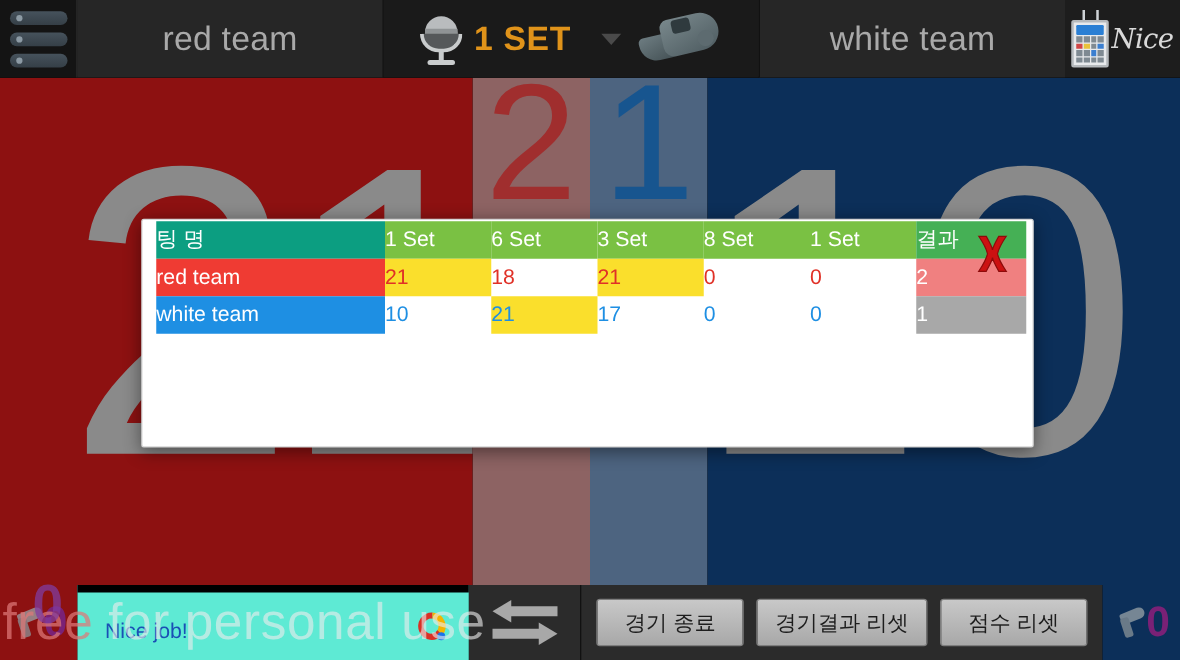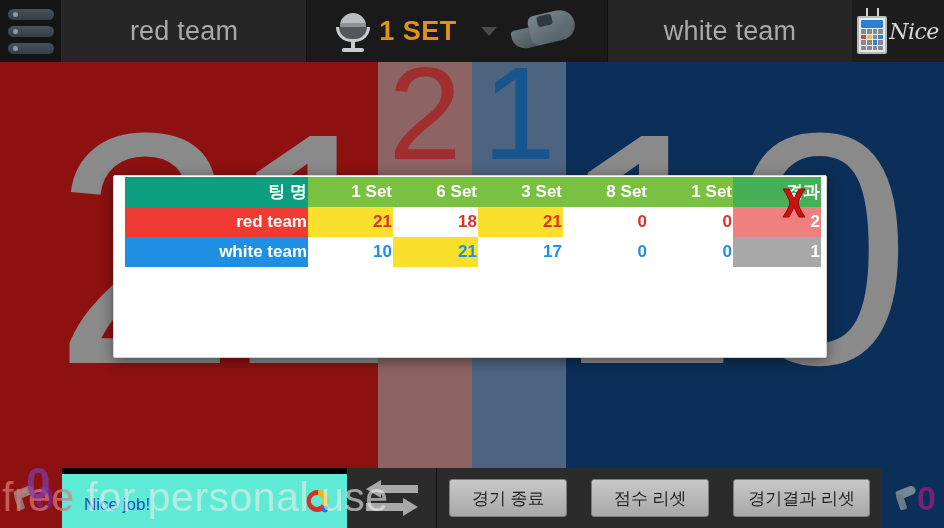--- a/index.html
+++ b/index.html
@@ -156,21 +156,21 @@
   .dialog-title {
     height: 48px; line-height: 48px; text-align: center;
     color: #8a8a8a; font-size: 21px;
   }
   .close-x {
     position: absolute; right: 15px; top: 10px; width: 34px; height: 34px;
     cursor: pointer;
   }
   .tbl { width: 694px; margin: 0 10px; border-collapse: collapse; table-layout: fixed; }
   .tbl th, .tbl td {
-    height: 30px; text-align: right; font-size: 17px; font-weight: bold;
+    height: 30px; text-align: left; font-size: 17px; font-weight: normal;
     border: 1px solid rgba(255,255,255,0); padding: 0;
   }
   .tbl th { color: #fff; background: #7ac143; }
   .tbl th.c-team { background: #0c9e81; }
   .tbl th.c-res  { background: #45b055; }
   .tbl td.team-cell { color: #fff; font-size: 17px; }
   .tbl tr.r-red   td.team-cell { background: #ef3b33; }
   .tbl tr.r-white td.team-cell { background: #1e8fe3; }
   .tbl tr.r-red   td.score { color: #e03127; }
   .tbl tr.r-white td.score { color: #1e8fe3; }
@@ -220,21 +220,21 @@
     justify-content: center; border-right: 1px solid #111;
   }
   .swap-icon { width: 52px; height: 34px; position: relative; }
   .swap-icon .bar { position: absolute; height: 8px; background: #a8a8a8; }
   .swap-icon .head {
     position: absolute; width: 0; height: 0; top: -5px;
     border-top: 9px solid transparent; border-bottom: 9px solid transparent;
   }
   .actions {
     flex: 0 0 auto; background: #2b2b2b; display: flex; align-items: center;
-    gap: 24px; padding: 0 12px;
+    gap: 10px; padding: 0 12px;
   }
   .act-btn {
     height: 38px; min-width: 118px; padding: 0 14px;
     background: linear-gradient(#c8c8c8,#a8a8a8);
     border: 1px solid #7d7d7d; border-radius: 3px;
     color: #1d1d1d; font-size: 17px; display: flex;
     align-items: center; justify-content: center; white-space: nowrap;
   }
 
   
@@ -410,22 +410,22 @@
       <div class="swap-icon">
         <div class="bar" style="left:14px; top:4px; width:38px;"></div>
         <div class="head" style="left:0px; top:-1px; border-right:15px solid #a8a8a8;"></div>
         <div class="bar" style="left:0px; top:22px; width:38px;"></div>
         <div class="head" style="left:37px; top:17px; border-left:15px solid #a8a8a8;"></div>
       </div>
     </div>
 
     <div class="actions">
       <div class="act-btn">경기 종료</div>
+      <div class="act-btn">경기결과 리셋</div>
       <div class="act-btn">점수 리셋</div>
-      <div class="act-btn">경기결과 리셋</div>
     </div>
 
     <div class="corner right">
       <div class="mini-whistle">
         <div class="b"></div>
           <div class="m"></div>
       </div>
       <span class="cnt">0</span>
     </div>
   </div>

